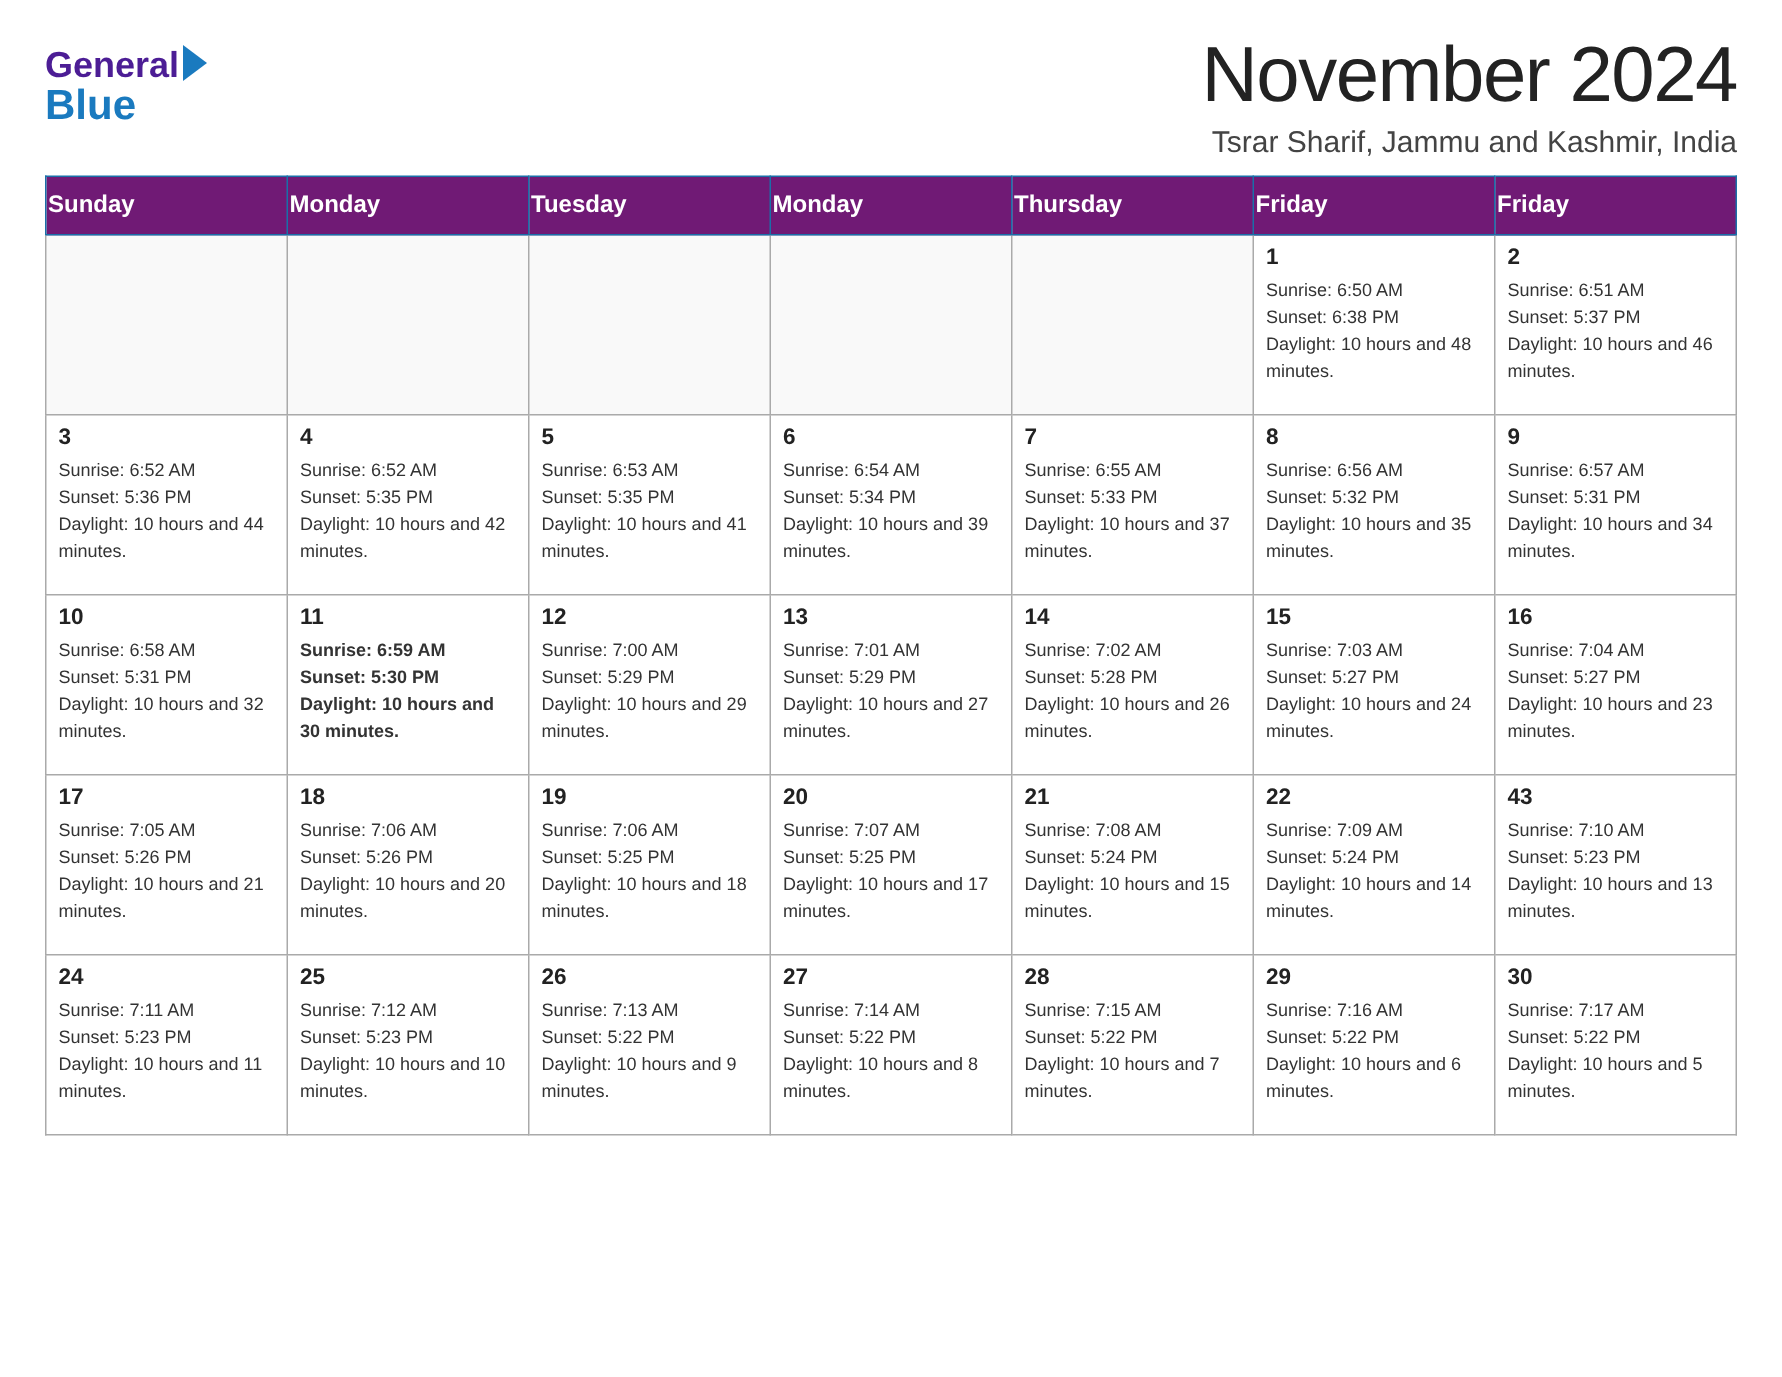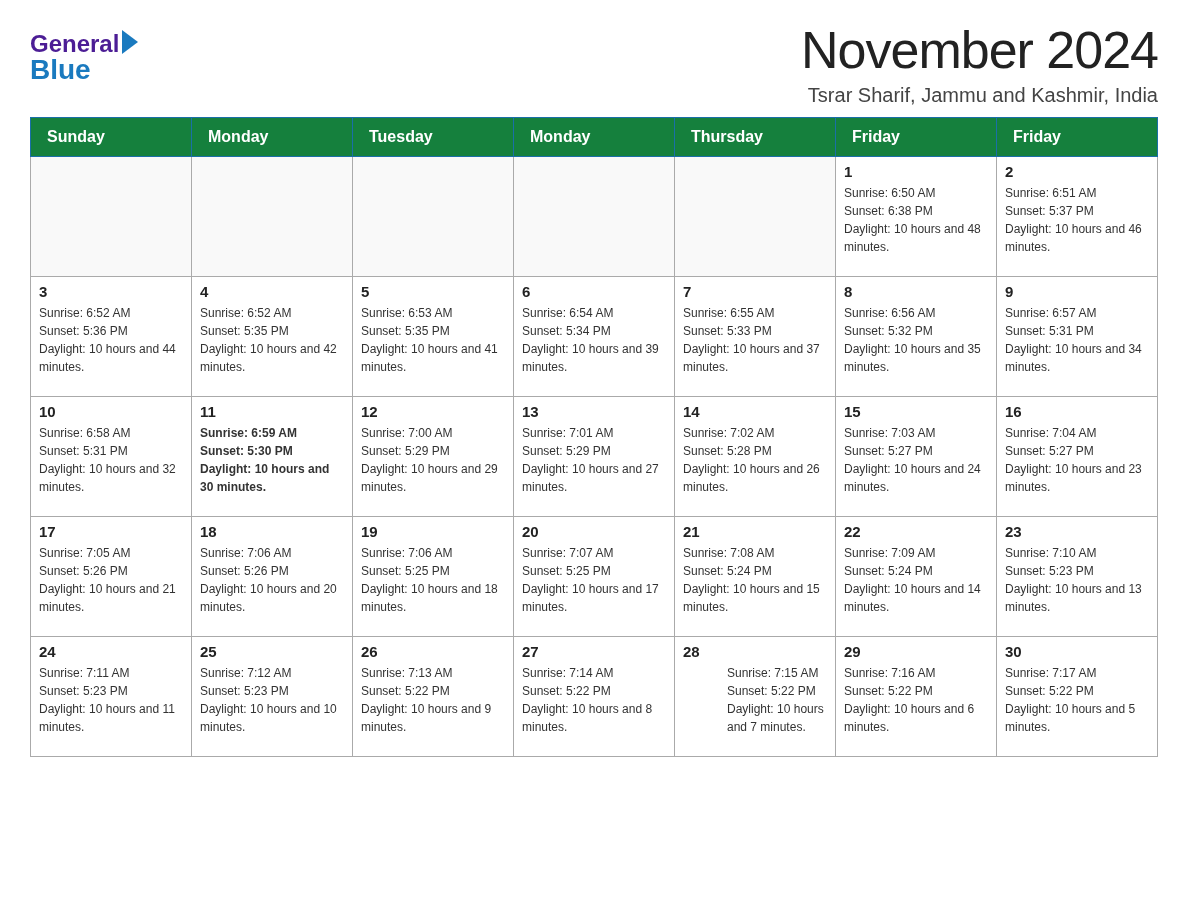--- a/index.html
+++ b/index.html
@@ -35,25 +35,25 @@
       font-size: 20px;
       color: #444;
       margin-top: 4px;
     }
     .calendar {
       width: 100%;
       border-collapse: collapse;
       margin-top: 10px;
     }
     .calendar thead th {
-      background: #15803d;
+      background: #701a75;
       color: #fff;
       font-size: 16px;
       font-weight: 600;
-      padding: 10px 16px;
+      padding: 10px 1px;
       text-align: left;
       border: 1px solid #1a6fa8;
     }
     .calendar tbody td {
       border: 1px solid #aaa;
       vertical-align: top;
       padding: 6px 8px;
       width: 14.28%;
       min-height: 100px;
       height: 120px;
@@ -266,21 +266,21 @@
 Sunset: 5:24 PM
 Daylight: 10 hours and 15 minutes.</div>
         </td>
         <td>
           <div class="day-number">22</div>
           <div class="day-info" style="white-space: pre-line;">Sunrise: 7:09 AM
 Sunset: 5:24 PM
 Daylight: 10 hours and 14 minutes.</div>
         </td>
         <td>
-          <div class="day-number">23</div>
+          <div class="day-number">43</div>
           <div class="day-info" style="white-space: pre-line;">Sunrise: 7:10 AM
 Sunset: 5:23 PM
 Daylight: 10 hours and 13 minutes.</div>
         </td>
       </tr>
       <tr>
         <td>
           <div class="day-number">24</div>
           <div class="day-info" style="white-space: pre-line;">Sunrise: 7:11 AM
 Sunset: 5:23 PM
@@ -299,21 +299,21 @@
 Daylight: 10 hours and 9 minutes.</div>
         </td>
         <td>
           <div class="day-number">27</div>
           <div class="day-info" style="white-space: pre-line;">Sunrise: 7:14 AM
 Sunset: 5:22 PM
 Daylight: 10 hours and 8 minutes.</div>
         </td>
         <td>
           <div class="day-number">28</div>
-          <div class="day-info" style="white-space: pre-line; margin-left: 44px;">Sunrise: 7:15 AM
+          <div class="day-info" style="white-space: pre-line;">Sunrise: 7:15 AM
 Sunset: 5:22 PM
 Daylight: 10 hours and 7 minutes.</div>
         </td>
         <td>
           <div class="day-number">29</div>
           <div class="day-info" style="white-space: pre-line;">Sunrise: 7:16 AM
 Sunset: 5:22 PM
 Daylight: 10 hours and 6 minutes.</div>
         </td>
         <td>

